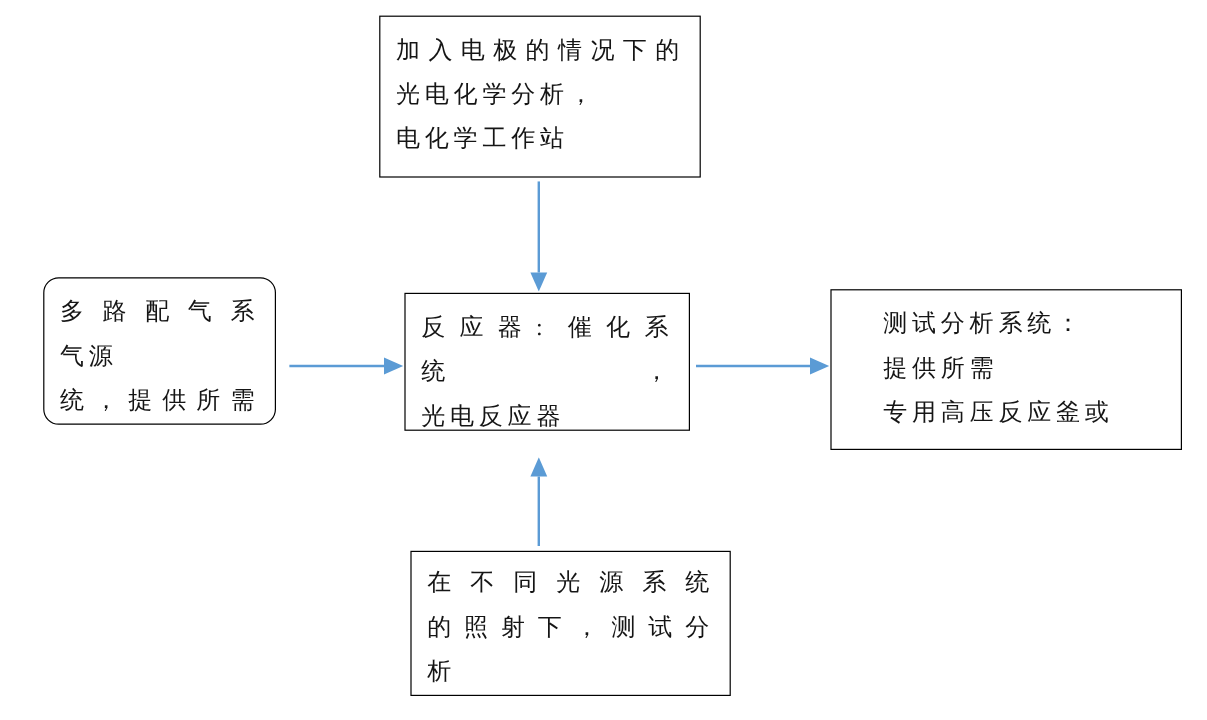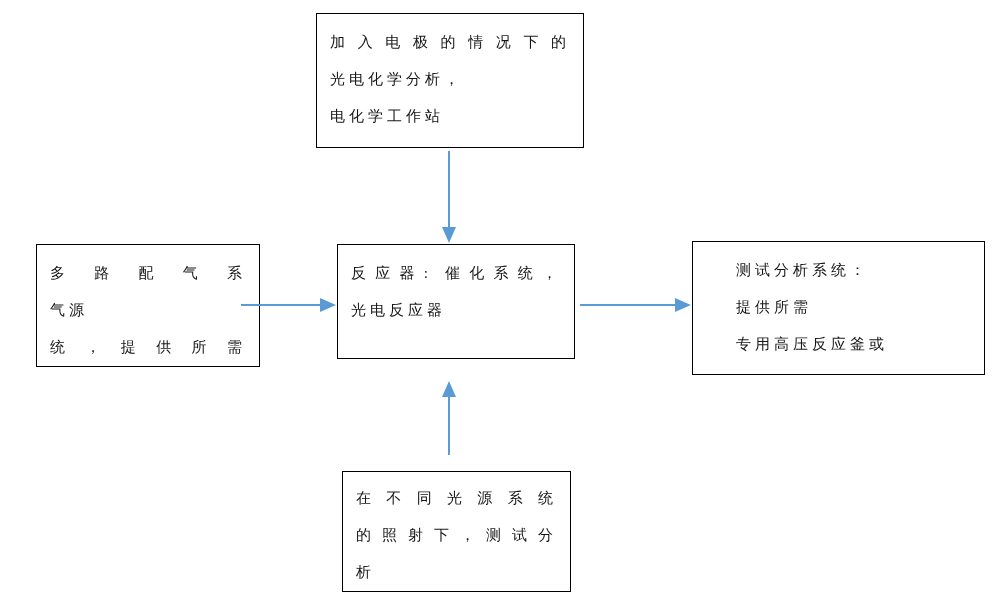--- a/index.html
+++ b/index.html
@@ -15,39 +15,39 @@
     font-family: "Liberation Serif", "DejaVu Serif", serif;
     color: #151515;
     overflow: hidden;
   }
   .node {
     position: absolute;
     box-sizing: border-box;
     background: #ffffff;
     border: 1.5px solid #000000;
     padding: 10px 13px;
-    font-size: 15px;
+    font-size: 20px;
     letter-spacing: 4px;
     line-height: 37px;
   }
   .node .line {
     white-space: nowrap;
   }
   .node .line.fill {
     white-space: normal;
     text-align: justify;
     text-align-last: justify;
     -moz-text-align-last: justify;
   }
   
   .node-top    { left: 316px; top: 13px;  width: 268px; height: 135px; }
-  .node-left   { left: 36px;  top: 244px; width: 224px; height: 123px; }
+  .node-left   { left: 36px;  top: 231px; width: 194px; height: 123px; border-radius: 13px; }
   .node-center { left: 337px; top: 244px; width: 238px; height: 115px; }
   .node-right  { left: 692px; top: 241px; width: 293px; height: 134px; padding-left: 43px; }
-  .node-bottom { left: 342px; top: 471px; width: 229px; height: 121px; padding-top: 8px; }
+  .node-bottom { left: 342px; top: 459px; width: 267px; height: 121px; padding-top: 8px; }
 
   .connector {
     position: absolute;
     display: block;
   }
   .conn-down   { left: 441px; top: 151px; }
   .conn-left   { left: 241px; top: 297px; }
   .conn-right  { left: 580px; top: 297px; }
   .conn-up     { left: 441px; top: 381px; }
 </style>

